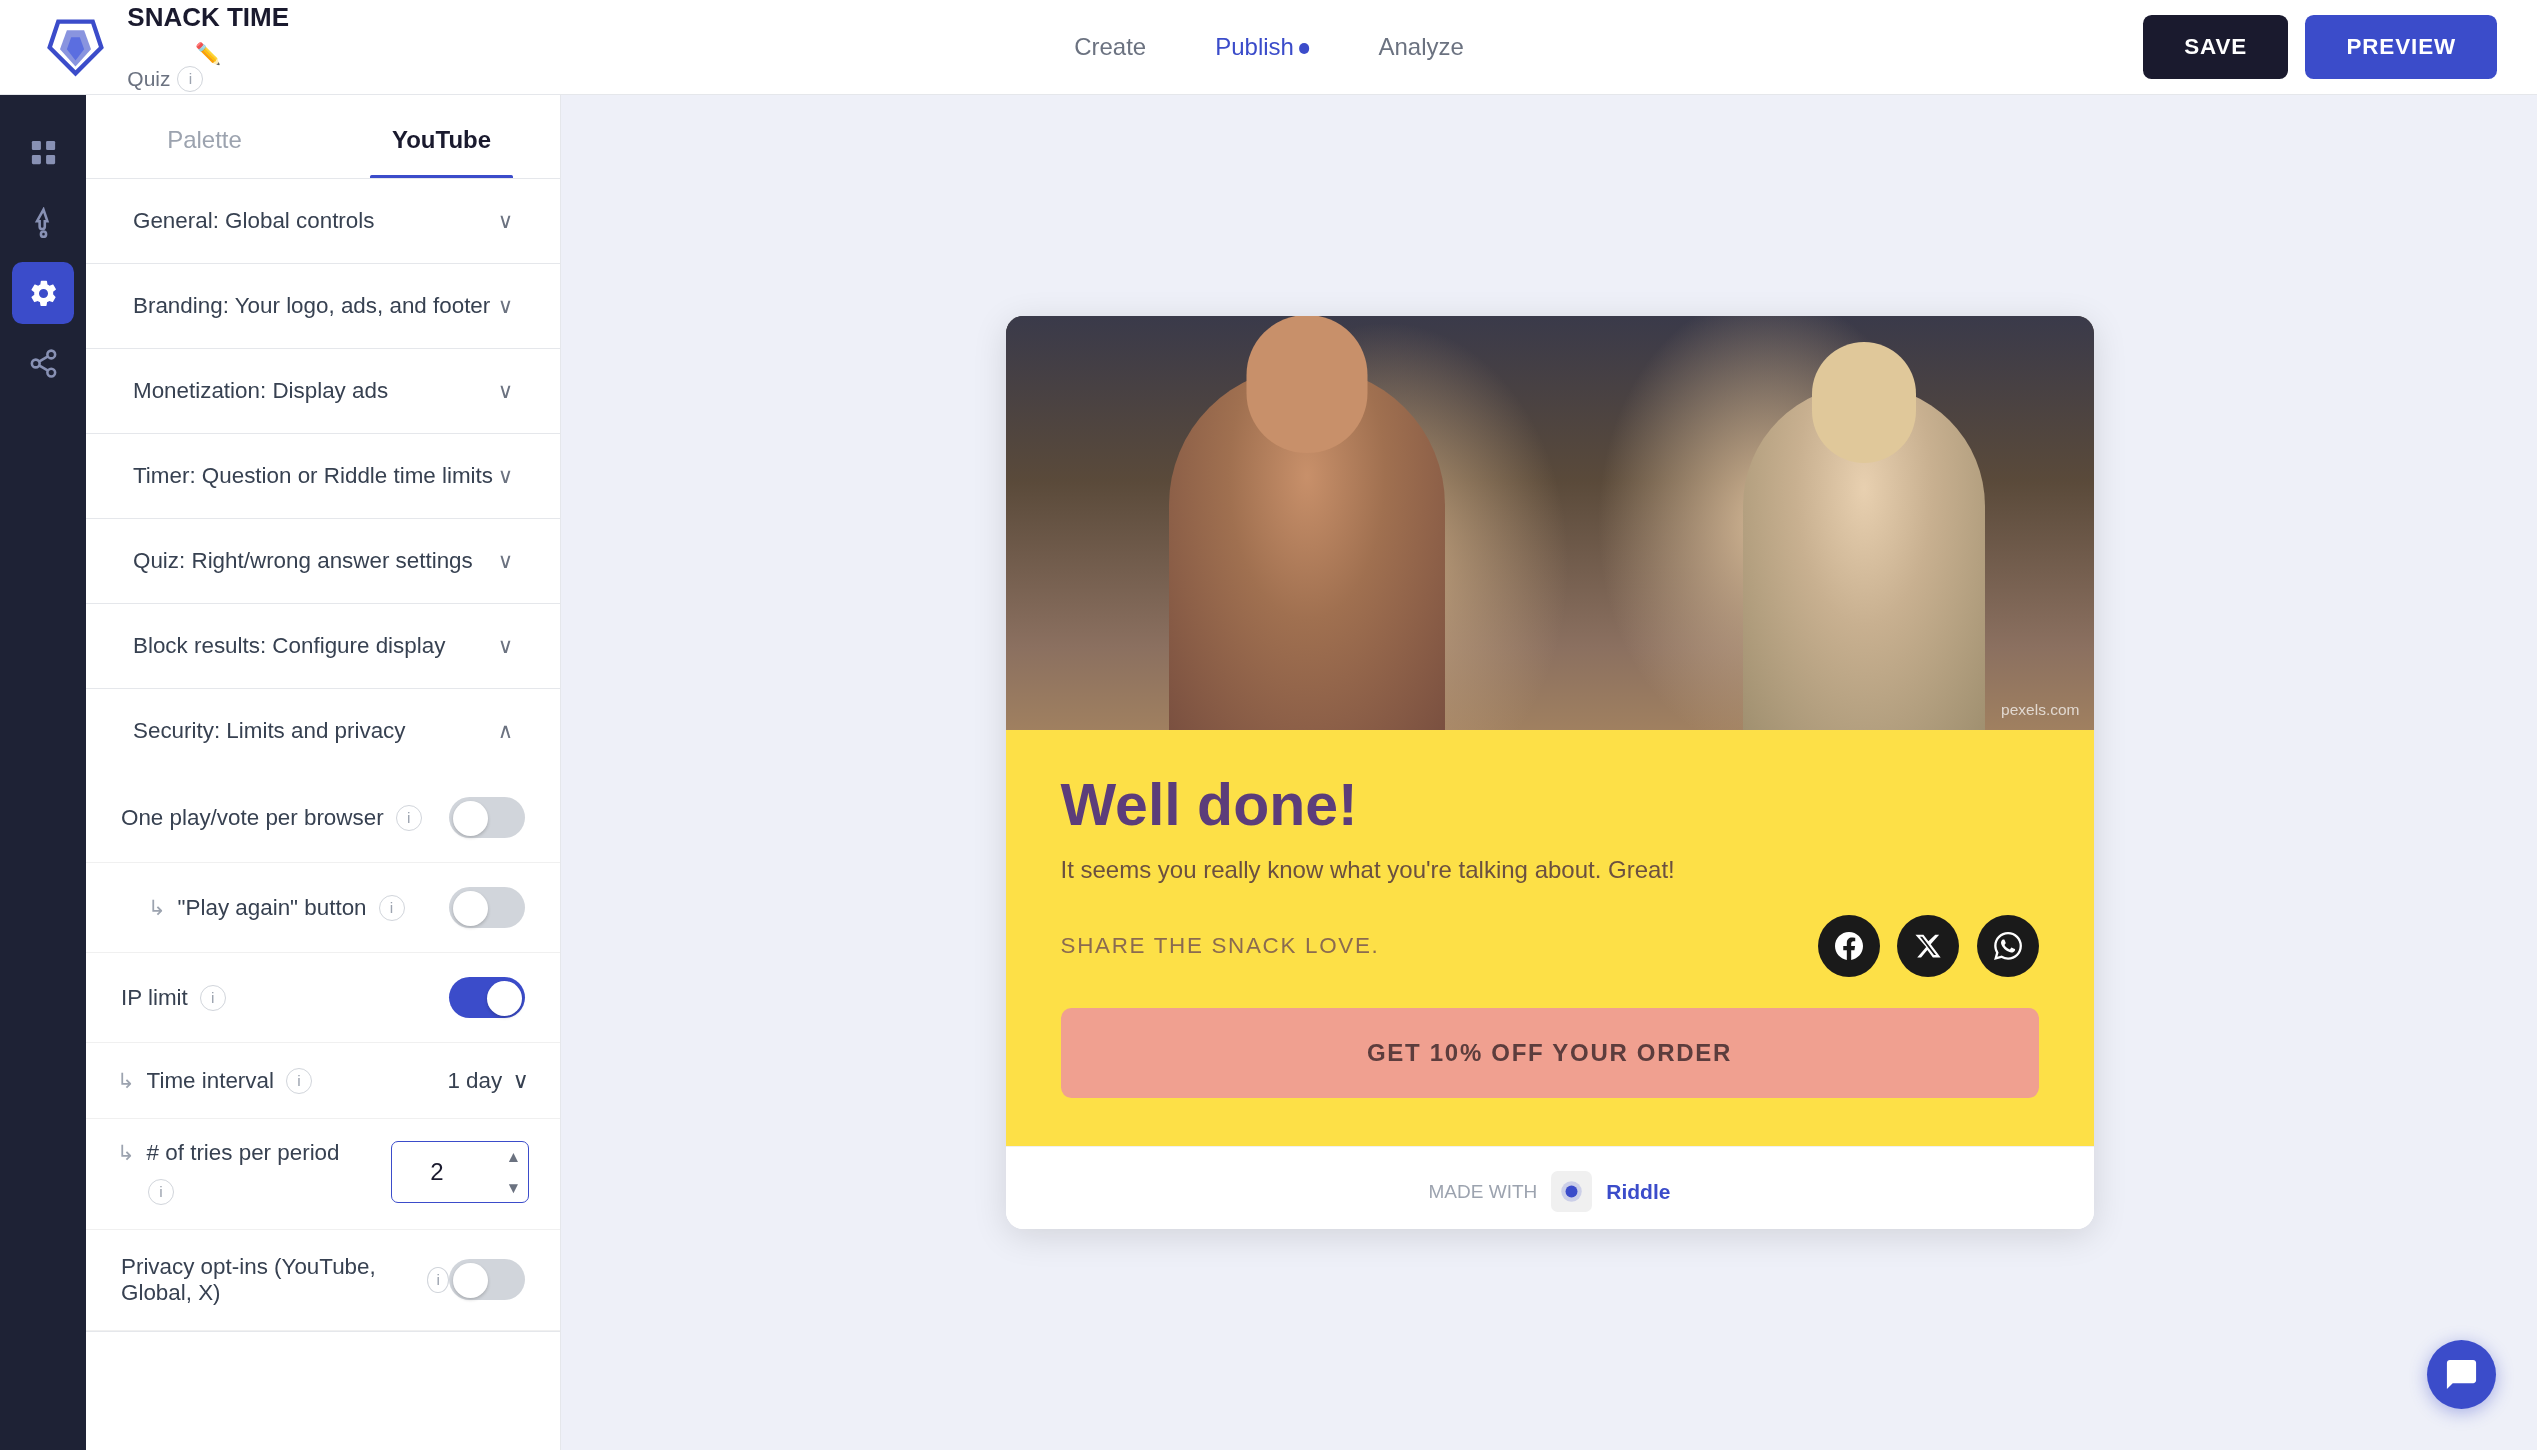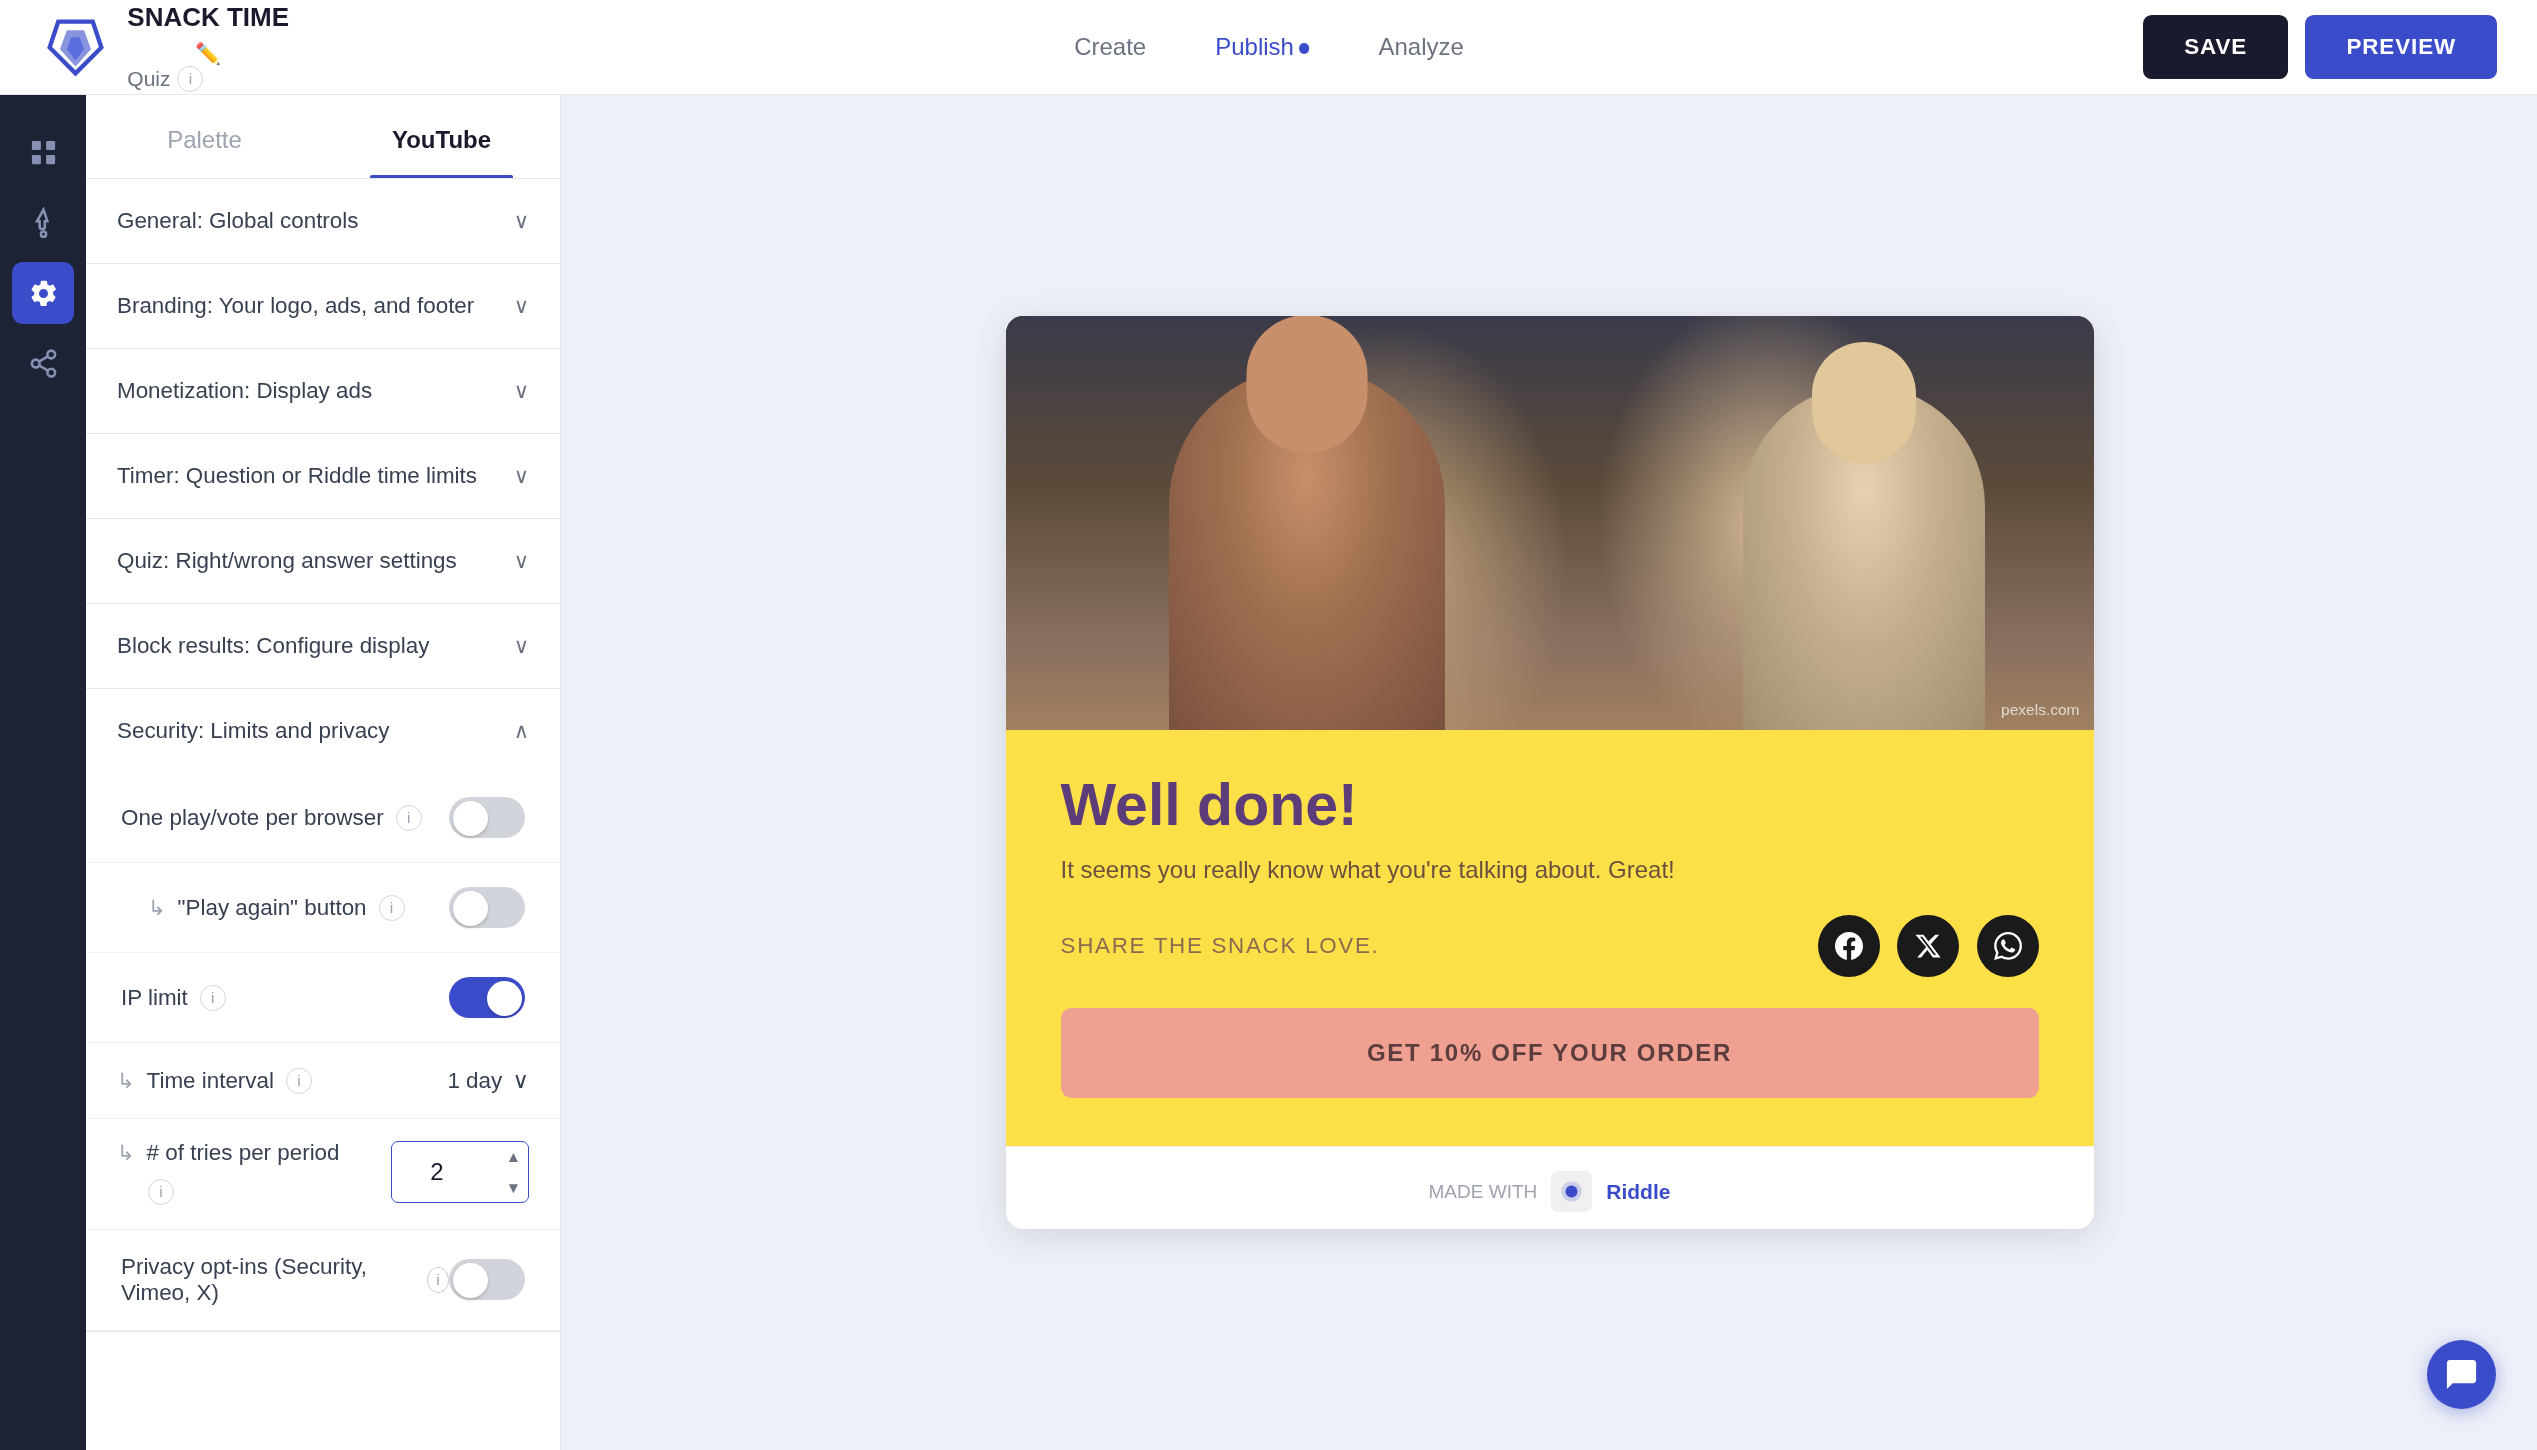--- a/index.html
+++ b/index.html
@@ -186,21 +186,21 @@
     }
 
     
     .accordion-item {
       border-bottom: 0.9px solid #e5e7eb;
     }
     .accordion-header {
       display: flex;
       align-items: center;
       justify-content: space-between;
-      padding: 29px 31px;
+      padding: 29px 47px;
       cursor: pointer;
       font-size: 22.4px;
       color: #374151;
     }
     .chevron {
       color: #6b7280;
       font-size: 21px;
     }
 
     
@@ -708,21 +708,21 @@
           <input class="number-input" type="number" value="2" style="">
           <div class="number-spinners">
             <button class="spinner-btn">▲</button>
             <button class="spinner-btn">▼</button>
           </div>
         </div>
       </div>
 
       <div class="toggle-row">
         <div class="toggle-label">
-          <span>Privacy opt-ins (Security, Vimeo, X)</span>
+          <span>Privacy opt-ins (YouTube, Global, X)</span>
           <span class="info-icon">i</span>
         </div>
         <div class="toggle-switch off"></div>
       </div>
 
     </div>
   </div>
 
   <div class="preview-area">
     <div class="quiz-card">

